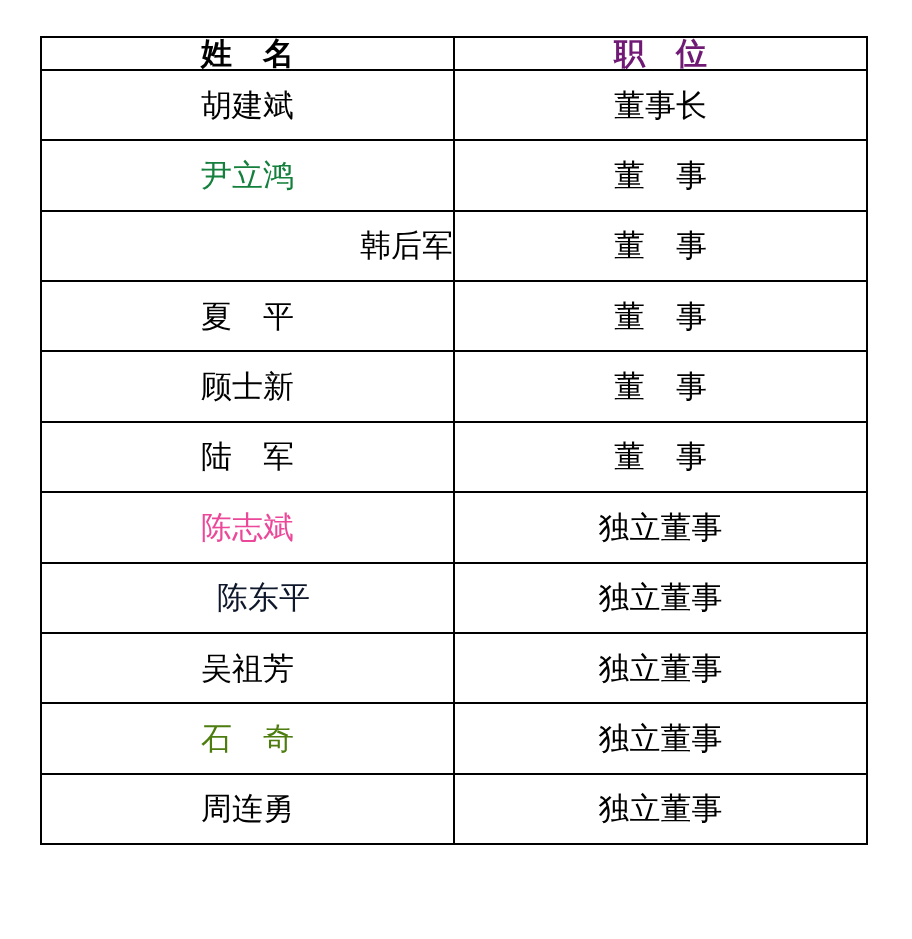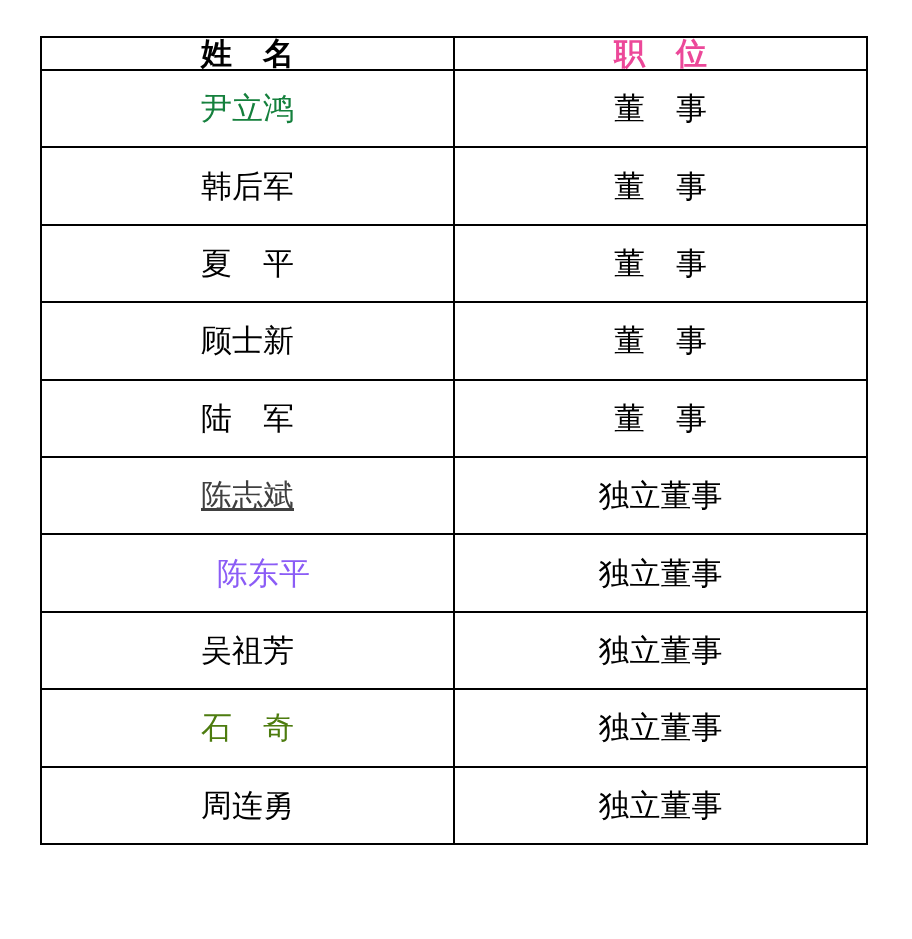--- a/index.html
+++ b/index.html
@@ -55,50 +55,54 @@
 
 <div class="page">
   <table class="directors" style="border-color: rgb(0, 0, 0); color: rgb(0, 0, 0);">
     <colgroup>
       <col class="name-col">
       <col class="position-col">
     </colgroup>
     <thead>
       <tr>
         <th style="border-color: rgb(0, 0, 0); color: rgb(0, 0, 0);">姓　名</th>
-        <th style="border-color: rgb(0, 0, 0); color: #ec4899;">职　位</th>
+        <th style="border-color: rgb(0, 0, 0); color: #701a75;">职　位</th>
       </tr>
     </thead>
     <tbody id="table-body">
+        <tr>
+    <td style="border-color: rgb(0, 0, 0); color: rgb(0, 0, 0);">胡建斌</td>
+    <td style="border-color: rgb(0, 0, 0); color: rgb(0, 0, 0);">董事长</td>
+  </tr>
         <tr>
     <td style="border-color: rgb(0, 0, 0); color: #15803d;">尹立鸿</td>
     <td style="border-color: rgb(0, 0, 0); color: rgb(0, 0, 0);">董　事</td>
   </tr>
         <tr>
-    <td style="border-color: rgb(0, 0, 0); color: rgb(0, 0, 0);">韩后军</td>
+    <td style="border-color: rgb(0, 0, 0); color: rgb(0, 0, 0); text-align: right;">韩后军</td>
     <td style="border-color: rgb(0, 0, 0); color: rgb(0, 0, 0);">董　事</td>
   </tr>
         <tr>
     <td style="border-color: rgb(0, 0, 0); color: rgb(0, 0, 0);">夏　平</td>
     <td style="border-color: rgb(0, 0, 0); color: rgb(0, 0, 0);">董　事</td>
   </tr>
         <tr>
     <td style="border-color: rgb(0, 0, 0); color: rgb(0, 0, 0); margin-top: 28px;">顾士新</td>
     <td style="border-color: rgb(0, 0, 0); color: rgb(0, 0, 0);">董　事</td>
   </tr>
         <tr>
     <td style="border-color: rgb(0, 0, 0); color: rgb(0, 0, 0); text-align: center;">陆　军</td>
     <td style="border-color: rgb(0, 0, 0); color: rgb(0, 0, 0);">董　事</td>
   </tr>
         <tr>
-    <td style="border-color: rgb(0, 0, 0); color: #404040; text-decoration: underline;">陈志斌</td>
+    <td style="border-color: rgb(0, 0, 0); color: #ec4899;">陈志斌</td>
     <td style="border-color: rgb(0, 0, 0); color: rgb(0, 0, 0);">独立董事</td>
   </tr>
         <tr>
-    <td style="border-color: rgb(0, 0, 0); color: #8b5cf6; padding-left: 32px;">陈东平</td>
+    <td style="border-color: rgb(0, 0, 0); color: #0f172a; padding-left: 32px;">陈东平</td>
     <td style="border-color: rgb(0, 0, 0); color: rgb(0, 0, 0);">独立董事</td>
   </tr>
         <tr>
     <td style="border-color: rgb(0, 0, 0); color: rgb(0, 0, 0); margin-left: 37px;">吴祖芳</td>
     <td style="border-color: rgb(0, 0, 0); color: rgb(0, 0, 0);">独立董事</td>
   </tr>
         <tr>
     <td style="border-color: rgb(0, 0, 0); color: #4d7c0f;">石　奇</td>
     <td style="border-color: rgb(0, 0, 0); color: rgb(0, 0, 0);">独立董事</td>
   </tr>

